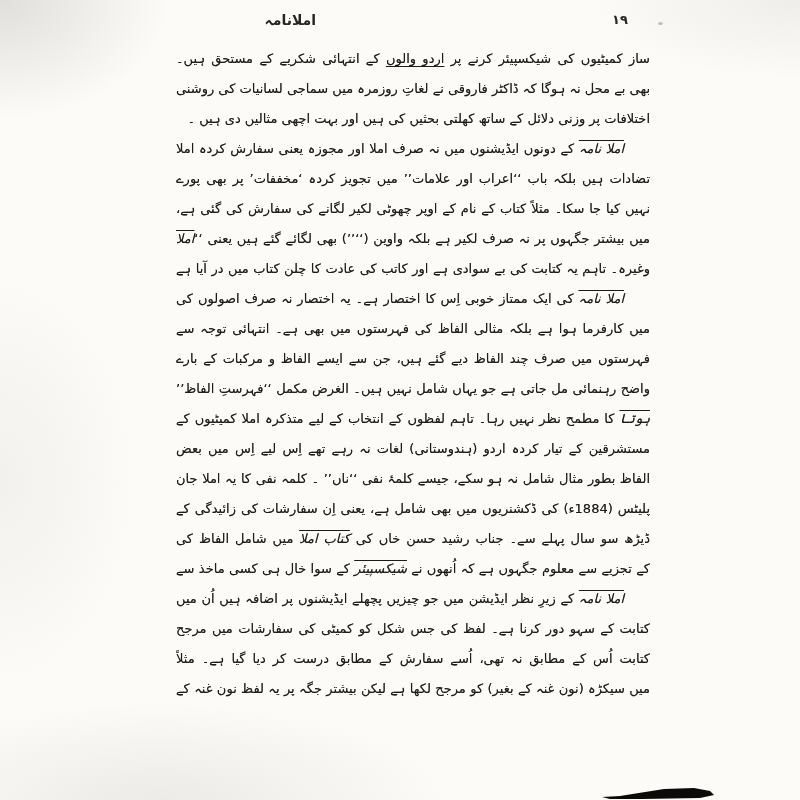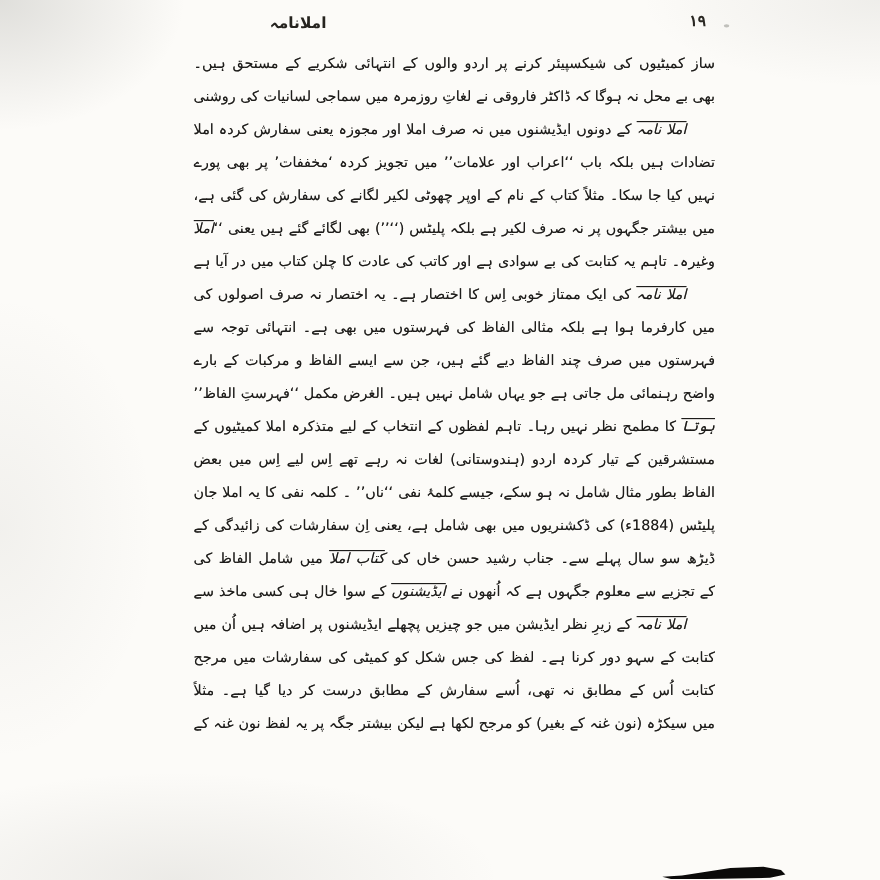--- a/index.html
+++ b/index.html
@@ -10,78 +10,79 @@
       radial-gradient(ellipse 240px 170px at 0% 0%, rgba(110,110,104,0.20), transparent 70%),
       radial-gradient(ellipse 300px 110px at 100% 0%, rgba(120,120,112,0.10), transparent 72%),
       radial-gradient(ellipse 420px 140px at 20% 100%, rgba(120,118,110,0.12), transparent 70%),
       radial-gradient(ellipse 200px 300px at 0% 60%, rgba(120,118,110,0.08), transparent 70%),
       #fcfbf8;
     font-family:"DejaVu Sans", sans-serif;
     color:#1d1c1a;
   }
   .hdr-title{
     position:absolute;left:226px;top:12px;width:90px;
-    font-size:14px;font-weight:bold;text-align:center;direction:rtl;
+    font-size:14px;font-weight:bold;text-align:right;direction:rtl;
     letter-spacing:0;color:#26241f;
   }
   .hdr-page{
     position:absolute;left:612px;top:12px;width:44px;
-    font-size:13px;font-weight:bold;text-align:center;color:#2a2823;font-family:Liberation Serif, serif;
+    font-size:13px;font-weight:bold;text-align:left;color:#2a2823;
   }
   .speck{position:absolute;left:658px;top:22px;width:5px;height:3px;background:rgba(90,88,80,0.35);border-radius:50%;}
   .text-block{
     position:absolute;left:176px;top:44px;width:474px;
     direction:rtl;
   }
   .para{margin:0;}
   .para.indent .line:first-child{text-indent:26px;}
   .line{
     height:30px;line-height:30px;overflow:hidden;
     font-size:13px;
     text-align:justify;text-align-last:justify;
     white-space:normal;
     text-shadow:0 0 0.5px rgba(20,18,15,0.55);
   }
   .line.last{text-align-last:right;}
   .ov{text-decoration:overline;text-decoration-thickness:1px;text-underline-offset:2px;font-style:italic;}
-  .ul{text-decoration-thickness:1px;text-underline-offset:3px;}
+  .ul{text-decoration:underline;text-decoration-thickness:1px;text-underline-offset:3px;}
   .corner-mark{position:absolute;left:602px;top:785px;}
 </style>
 </head>
 <body>
 
 <div class="page">
 
   <div class="hdr-title">املانامہ</div>
   <div class="hdr-page">۱۹</div>
   <div class="speck"></div>
 
   <div class="text-block">
       <div class="para">
         <div class="line"><span>ساز کمیٹیوں کی شیکسپیئر کرنے پر </span><span class="ul">اردو والوں</span><span> کے انتہائی شکریے کے مستحق ہیں۔ یہاں یہ ذکر</span></div>
         <div class="line"><span>بھی بے محل نہ ہوگا کہ ڈاکٹر فاروقی نے لغاتِ روزمرہ میں سماجی لسانیات کی روشنی میں ان املائی</span></div>
+        <div class="line last"><span>اختلافات پر وزنی دلائل کے ساتھ کھلتی بحثیں کی ہیں اور بہت اچھی مثالیں دی ہیں ۔</span></div>
       </div>
       <div class="para indent">
         <div class="line"><span class="ov">املا نامہ</span><span> کے دونوں ایڈیشنوں میں نہ صرف املا اور مجوزہ یعنی سفارش کردہ املا میں بعض داخلی</span></div>
         <div class="line"><span>تضادات ہیں بلکہ باب ‘‘اعراب اور علامات’’ میں تجویز کردہ ‘مخففات’ پر بھی پورے طور سے عمل</span></div>
         <div class="line"><span>نہیں کیا جا سکا۔ مثلاً کتاب کے نام کے اوپر چھوٹی لکیر لگانے کی سفارش کی گئی ہے، لیکن </span></div>
-        <div class="line"><span>میں بیشتر جگہوں پر نہ صرف لکیر ہے بلکہ پلیٹس (‘‘’’) بھی لگائے گئے ہیں یعنی ‘‘</span><span class="ov">املا نامہ</span></div>
+        <div class="line"><span>میں بیشتر جگہوں پر نہ صرف لکیر ہے بلکہ واوین (‘‘’’) بھی لگائے گئے ہیں یعنی ‘‘</span><span class="ov">املا نامہ</span></div>
         <div class="line last"><span>وغیرہ۔ تاہم یہ کتابت کی بے سوادی ہے اور کاتب کی عادت کا چلن کتاب میں در آیا ہے ۔</span></div>
       </div>
       <div class="para indent">
         <div class="line"><span class="ov">املا نامہ</span><span> کی ایک ممتاز خوبی اِس کا اختصار ہے۔ یہ اختصار نہ صرف اصولوں کی وضاحت</span></div>
         <div class="line"><span>میں کارفرما ہوا ہے بلکہ مثالی الفاظ کی فہرستوں میں بھی ہے۔ انتہائی توجہ سے بنائی ہوئی اِن</span></div>
         <div class="line"><span>فہرستوں میں صرف چند الفاظ دیے گئے ہیں، جن سے ایسے الفاظ و مرکبات کے بارے میں</span></div>
         <div class="line"><span>واضح رہنمائی مل جاتی ہے جو یہاں شامل نہیں ہیں۔ الغرض مکمل ‘‘فہرستِ الفاظ’’ فراہم کرنا </span></div>
         <div class="line"><span class="ov">ہوتا</span><span> کا مطمح نظر نہیں رہا۔ تاہم لفظوں کے انتخاب کے لیے متذکرہ املا کمیٹیوں کے پیشِ نظر غالباً</span></div>
         <div class="line"><span>مستشرقین کے تیار کردہ اردو (ہندوستانی) لغات نہ رہے تھے اِس لیے اِس میں بعض ضروری</span></div>
         <div class="line"><span>الفاظ بطور مثال شامل نہ ہو سکے، جیسے کلمۂ نفی ‘‘ناں’’ ۔ کلمہ نفی کا یہ املا جان شیکسپیئر (1834ء) اور</span></div>
         <div class="line"><span>پلیٹس (1884ء) کی ڈکشنریوں میں بھی شامل ہے، یعنی اِن سفارشات کی زائیدگی کے کوئی</span></div>
         <div class="line"><span>ڈیڑھ سو سال پہلے سے۔ جناب رشید حسن خاں کی </span><span class="ov">کتاب املا</span><span> میں شامل الفاظ کی طول طویل فہرستوں</span></div>
-        <div class="line last"><span>کے تجزیے سے معلوم جگہوں ہے کہ اُنھوں نے </span><span class="ov">ایڈیشنوں</span><span> کے سوا خال ہی کسی ماخذ سے الفاظ لیے ہیں۔</span></div>
+        <div class="line last"><span>کے تجزیے سے معلوم جگہوں ہے کہ اُنھوں نے </span><span class="ov">شیکسپیئر</span><span> کے سوا خال ہی کسی ماخذ سے الفاظ لیے ہیں۔</span></div>
       </div>
       <div class="para indent">
         <div class="line"><span class="ov">املا نامہ</span><span> کے زیرِ نظر ایڈیشن میں جو چیزیں پچھلے ایڈیشنوں پر اضافہ ہیں اُن میں پہلی تو</span></div>
         <div class="line"><span>کتابت کے سہو دور کرنا ہے۔ لفظ کی جس شکل کو کمیٹی کی سفارشات میں مرجح لکھا ہے لیکن</span></div>
         <div class="line"><span>کتابت اُس کے مطابق نہ تھی، اُسے سفارش کے مطابق درست کر دیا گیا ہے۔ مثلاً سفارشات</span></div>
         <div class="line last"><span>میں سیکڑہ (نون غنہ کے بغیر) کو مرجح لکھا ہے لیکن بیشتر جگہ پر یہ لفظ نون غنہ کے ساتھ تھا۔ نیز</span></div>
       </div>
     </div>
 
   <svg class="corner-mark" width="116" height="15">

